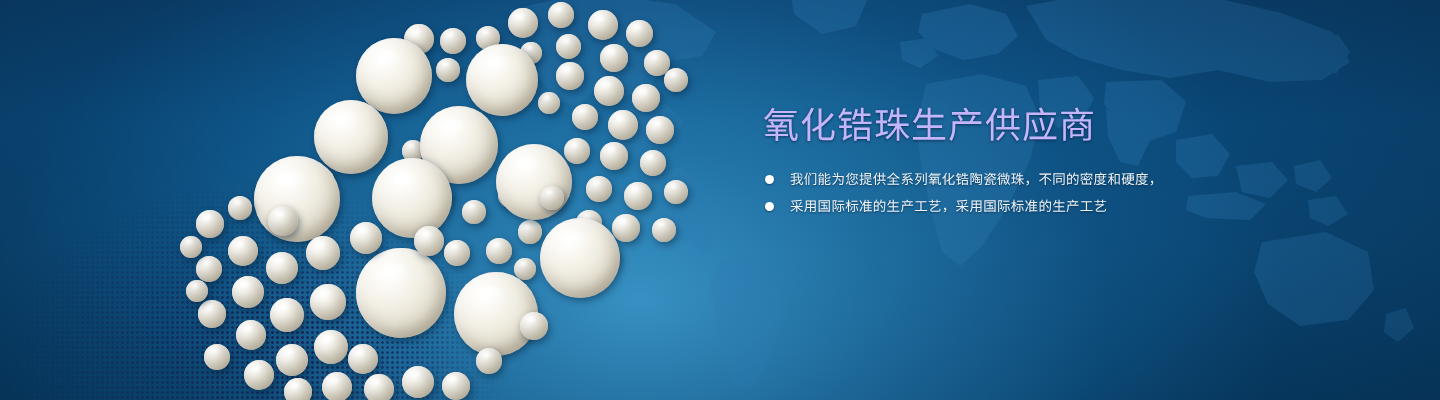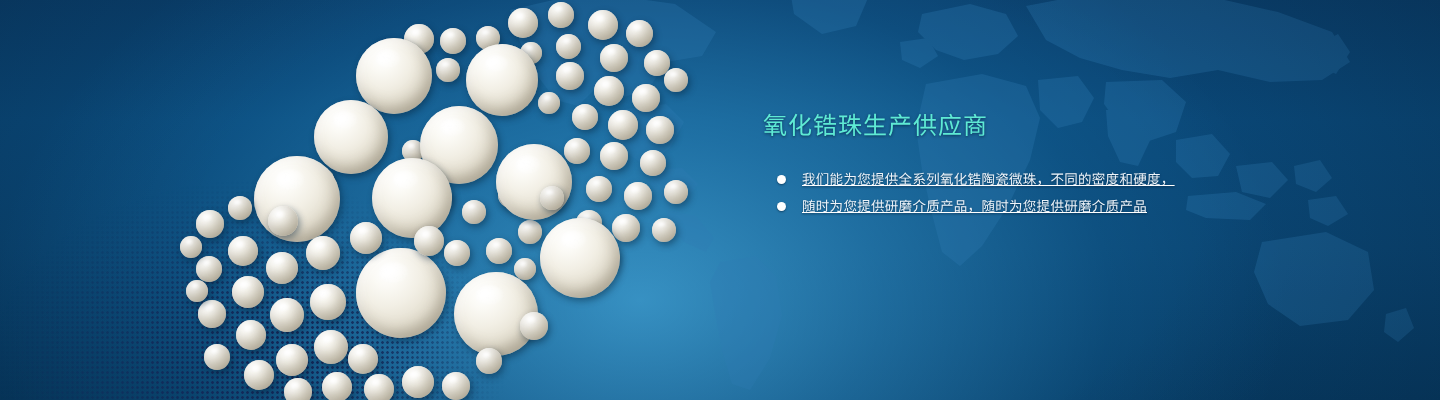--- a/index.html
+++ b/index.html
@@ -97,30 +97,30 @@
   }
 
   
   .copy{
     position:absolute;
     left:763px;top:106px;
     width:470px;
     color:#ffffff;
   }
   .headline{
-    font-size:24px;
+    font-size:36px;
     line-height:40px;
     font-weight:400;
     letter-spacing:1px;
-    color:#5eead4;
+    color:#c4b5fd;
     text-shadow:0 1px 3px rgba(2,26,48,0.65);
     margin:0 0 21px 0;
     white-space:nowrap;
   }
-  .bullets{list-style:none;margin:12px;padding:0;text-decoration:underline;}
+  .bullets{list-style:none;margin:0;padding:0;}
   .bullet{
     position:relative;
     padding-left:27px;
     font-size:13.5px;
     line-height:24.5px;
     color:#eef4fa;
     text-shadow:0 1px 2px rgba(2,26,48,0.6);
     margin-bottom:2px;
     letter-spacing:0.3px;
   }
@@ -278,18 +278,18 @@
   <div class="copy">
     <h1 class="headline">氧化锆珠生产供应商</h1>
 
     <ul class="bullets">
       <li class="bullet">
         <span class="bullet-dot"></span>
         <span class="bullet-line">我们能为您提供全系列氧化锆陶瓷微珠，不同的密度和硬度，</span>
       </li>
       <li class="bullet">
         <span class="bullet-dot"></span>
-        <span class="bullet-line">随时为您提供研磨介质产品，随时为您提供研磨介质产品</span>
+        <span class="bullet-line">采用国际标准的生产工艺，采用国际标准的生产工艺</span>
       </li>
     </ul>
   </div>
 
 </div>
 
 </body></html>

